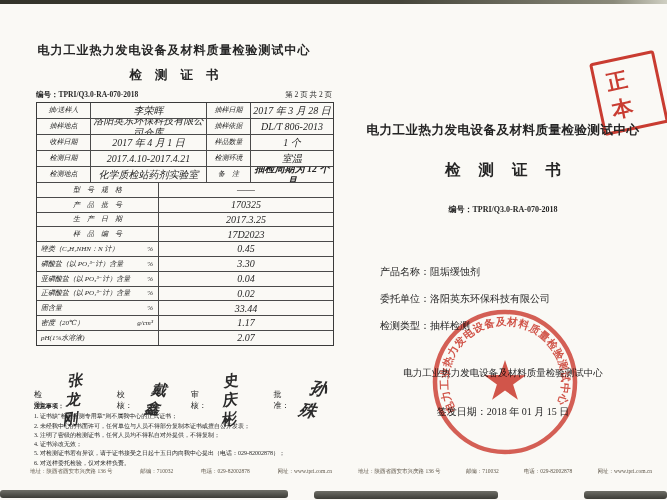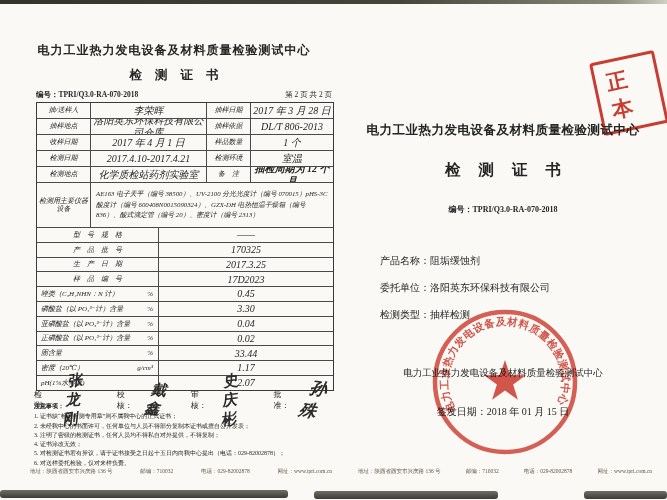--- a/index.html
+++ b/index.html
@@ -47,21 +47,21 @@
     position:absolute;left:252px;top:46px;
     border:3.5px solid #c4281c;color:#c4281c;border-radius:3px;
     font-size:21px;font-weight:bold;letter-spacing:8px;padding:6px 2px 6px 10px;
     transform:rotate(-12deg);opacity:.9;
     font-family:"Liberation Serif",serif;
   }
   .org-title-r{position:absolute;top:112px;left:0;width:100%;text-align:center;font-weight:bold;font-size:12.5px;letter-spacing:.5px;}
   .doc-title-r{position:absolute;top:150px;left:0;width:100%;text-align:center;font-weight:bold;font-size:15.5px;letter-spacing:18px;text-indent:18px;}
   .serial-r{position:absolute;top:194px;left:0;width:100%;text-align:center;font-weight:bold;font-size:8px;}
   .fields-r{position:absolute;top:246px;left:36px;font-size:10px;line-height:1;}
-  .fields-r .fld{margin-bottom:17px;}
+  .fields-r .fld{margin-bottom:17px;margin-top:11px;}
   .issuer-r{position:absolute;top:357px;left:0;width:100%;text-align:center;font-size:9.5px;}
   .issue-date-r{position:absolute;top:395px;left:0;width:100%;text-align:center;font-size:10px;}
   .seal{position:absolute;left:80px;top:288px;mix-blend-mode:multiply;}
 </style>
 </head>
 <body>
 
 <div class="scan-band-top"></div>
 
 <div class="page" id="page-left">
@@ -95,24 +95,20 @@
       <div class="cell lbl">检测日期</div>
       <div class="cell val">2017.4.10-2017.4.21</div>
       <div class="cell lbl">检测环境</div>
       <div class="cell val">室温</div>
     </div>
     <div class="trow info">
       <div class="cell lbl">检测地点</div>
       <div class="cell val">化学质检站药剂实验室</div>
       <div class="cell lbl">备　注</div>
       <div class="cell val" style="font-weight:bold">抽检周期为 12 个月</div>
-    </div>
-    <div class="trow instr">
-      <div class="cell lbl">检测用主要仪器设备</div>
-      <div class="cell instr-txt">AE163 电子天平（编号 38500）、UV-2100 分光光度计（编号 070015）pHS-3C 酸度计（编号 600408N0015090324）、GZX-DH 电热恒温干燥箱（编号 836）、酸式滴定管（编号 20）、密度计（编号 2313）</div>
     </div>
     <div class="trow res">
       <div class="cell lbl">型　号　规　格</div>
       <div class="cell val">——</div>
     </div>
     <div class="trow res">
       <div class="cell lbl">产　品　批　号</div>
       <div class="cell val">170325</div>
     </div>
     <div class="trow res">

